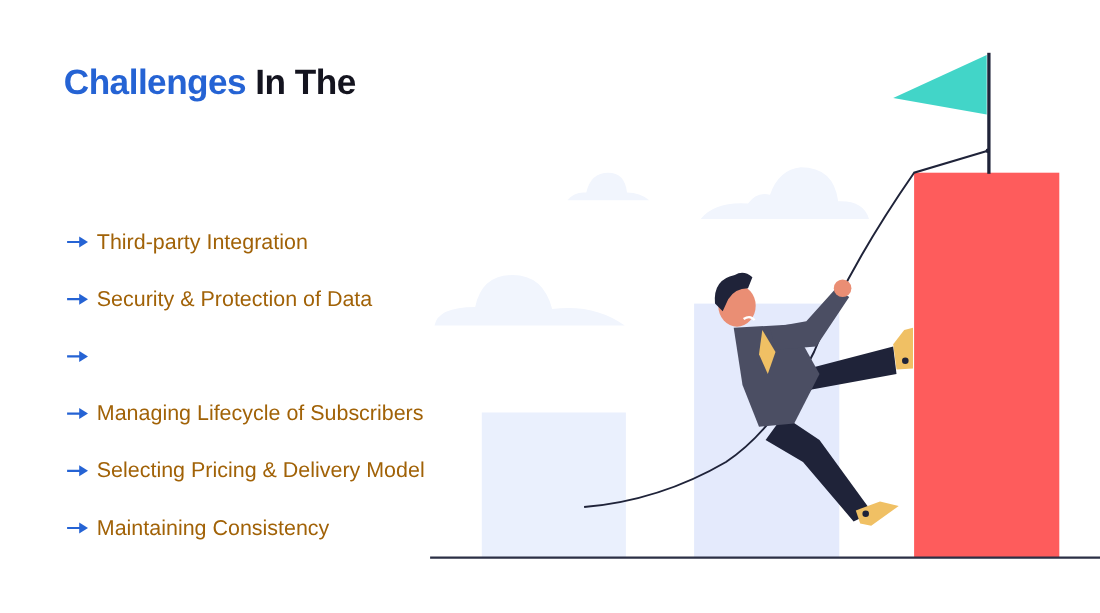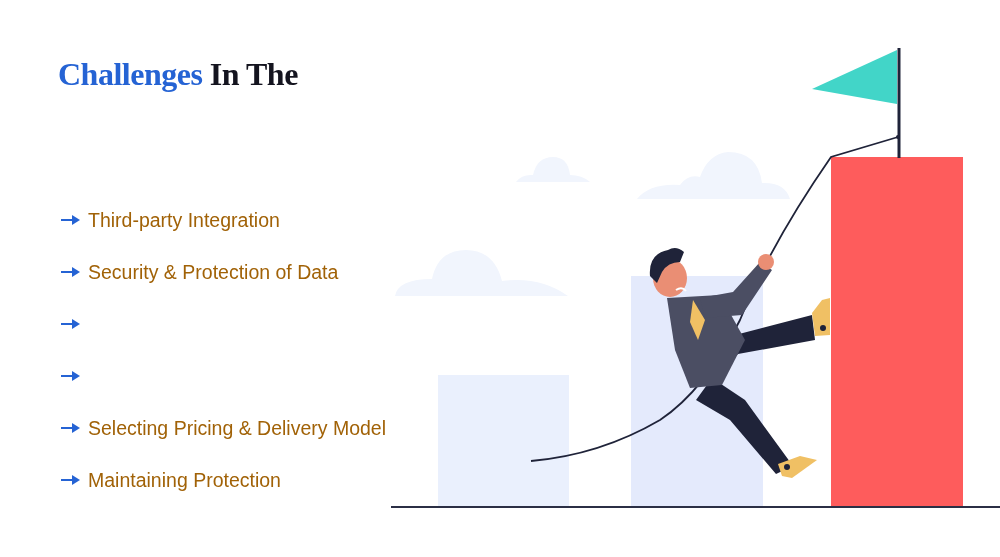--- a/index.html
+++ b/index.html
@@ -3,21 +3,21 @@
   <meta charset="utf-8">
   <style>
     html, body { margin: 0; padding: 0; }
     body {
       width: 1000px; height: 557px; background: #ffffff;
       position: relative; overflow: hidden;
       font-family: "Liberation Sans", "DejaVu Sans", sans-serif;
     }
     .title {
       position: absolute; left: 58px; top: 46px;
-      font-family: Liberation Serif, serif;
+      font-family: Liberation Sans, sans-serif;
       font-weight: bold; font-size: 32px; line-height: 56px;
       color: #14141f; letter-spacing: -0.5px;
     }
     .title .accent { color: #2563d4; }
     .list { position: absolute; left: 60px; top: 196px; margin: 0; padding: 0; list-style: none; }
     .list li {
       height: 56px; display: flex; align-items: center;
       font-size: 19.5px; color: #a16207; margin-top: -4px;
     }
     .list li .arrow { width: 22px; height: 12px; margin-right: 6px; display: inline-block; }
@@ -49,34 +49,35 @@
     <svg class="arrow" viewBox="0 0 22 12">
         <line x1="1" y1="6" x2="14" y2="6" stroke="#2563d4" stroke-width="2"></line>
         <polygon points="12,1 20,6 12,11" fill="#2563d4"></polygon>
       </svg>
   </li>
   <li>
     <svg class="arrow" viewBox="0 0 22 12">
         <line x1="1" y1="6" x2="14" y2="6" stroke="#2563d4" stroke-width="2"></line>
         <polygon points="12,1 20,6 12,11" fill="#2563d4"></polygon>
       </svg>
+    <span>Managing Lifecycle of Subscribers</span>
   </li>
   <li>
     <svg class="arrow" viewBox="0 0 22 12">
         <line x1="1" y1="6" x2="14" y2="6" stroke="#2563d4" stroke-width="2"></line>
         <polygon points="12,1 20,6 12,11" fill="#2563d4"></polygon>
       </svg>
     <span>Selecting Pricing &amp; Delivery Model</span>
   </li>
   <li>
     <svg class="arrow" viewBox="0 0 22 12">
         <line x1="1" y1="6" x2="14" y2="6" stroke="#2563d4" stroke-width="2"></line>
         <polygon points="12,1 20,6 12,11" fill="#2563d4"></polygon>
       </svg>
-    <span>Maintaining Protection</span>
+    <span>Maintaining Consistency</span>
   </li>
 </ul>
 
 <svg class="illus" viewBox="0 0 1000 557" xmlns="http://www.w3.org/2000/svg">
 
   <g fill="#f1f5fd">
     <path d="M516,182 Q522,174 533,175 Q537,157 553,157 Q568,157 570,175 Q582,175 590,182 Z"></path>
   </g>
   <g fill="#f1f5fd">
     <path d="M637,199 Q650,183 680,185 Q688,174 700,177 Q708,154 728,152 Q758,152 762,183 Q785,182 790,199 Z"></path>

